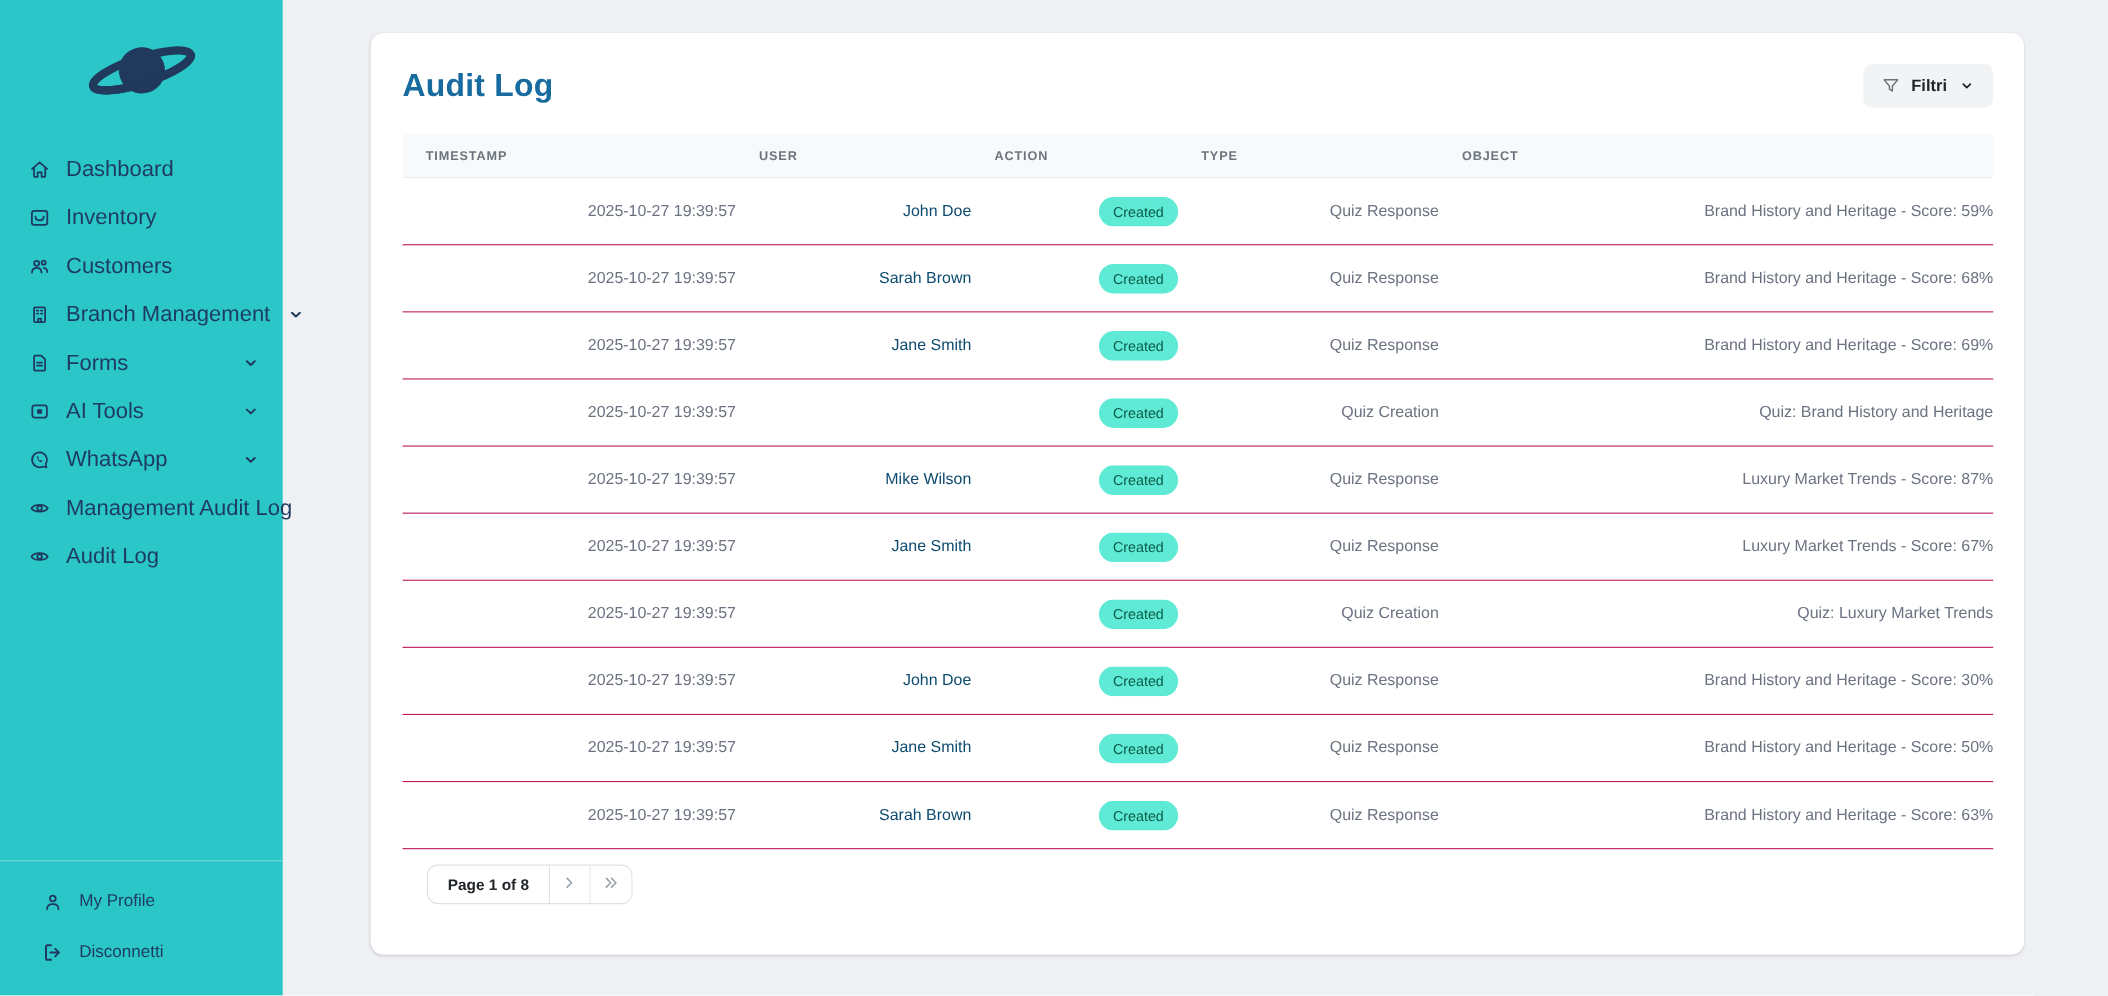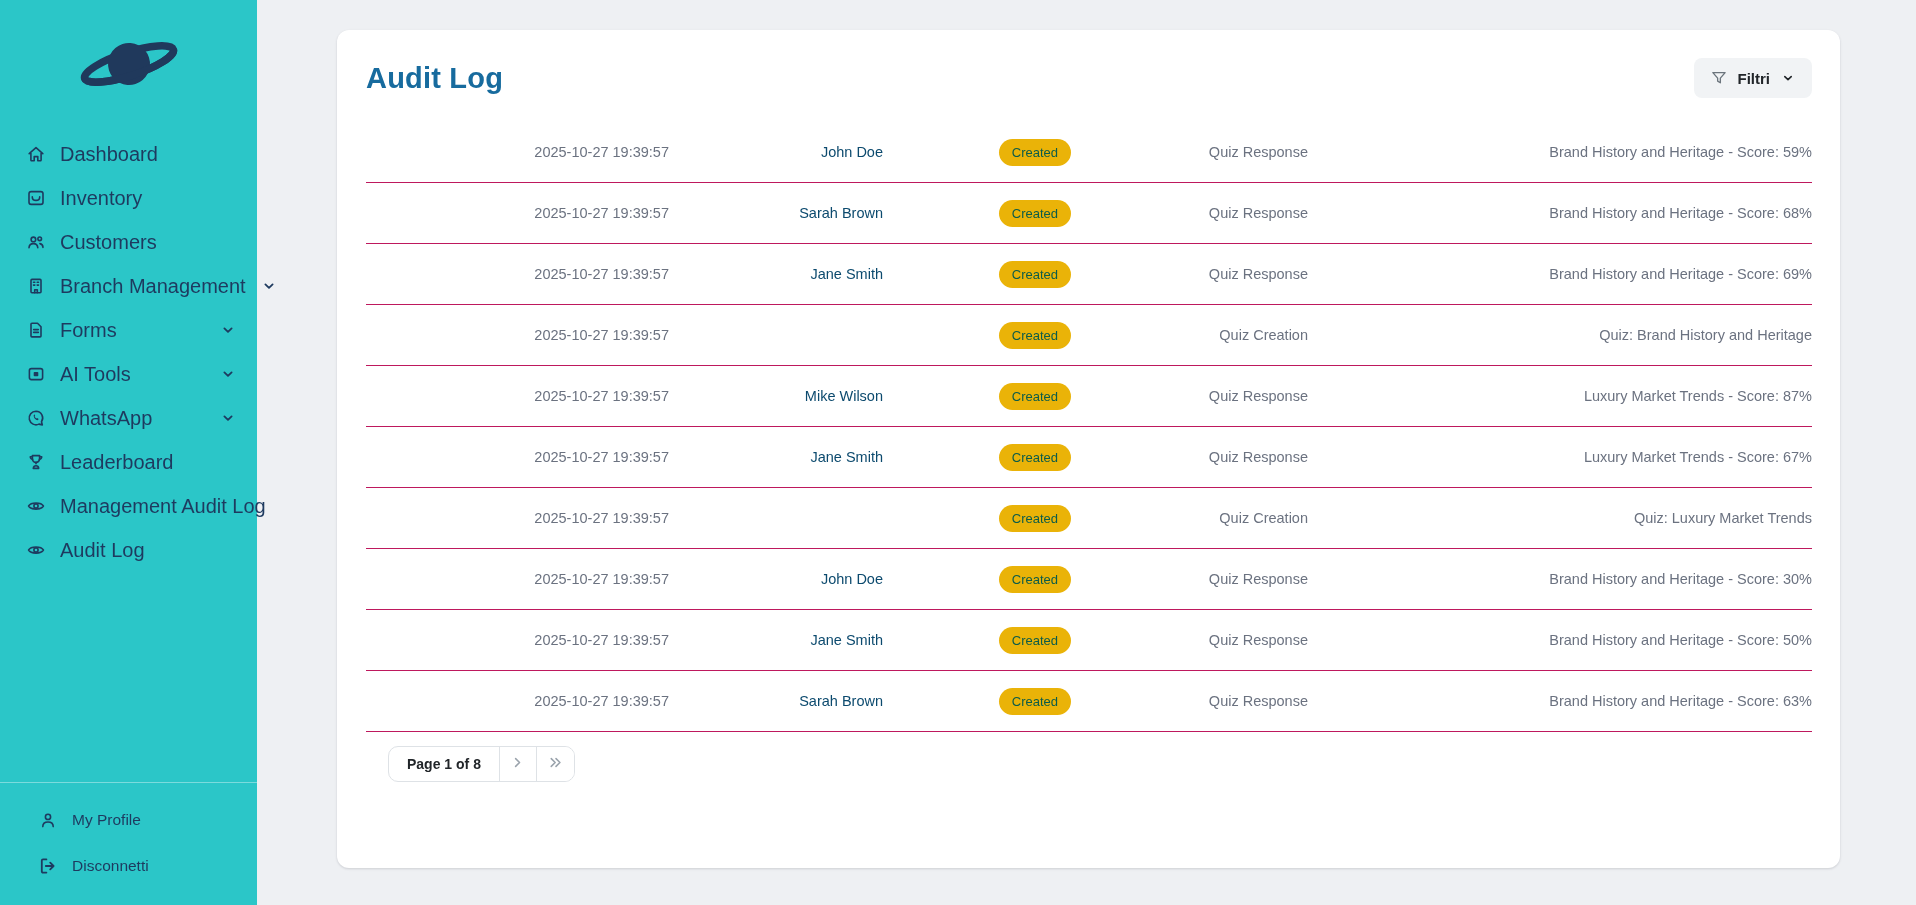--- a/index.html
+++ b/index.html
@@ -53,21 +53,21 @@
   .grid-cols { display:grid; grid-template-columns:303px 214px 188px 237px 1fr; }
   .thead { background:#f8f9fa; height:40px; align-items:center; border-bottom:1px solid #e9ecef; border-radius:2px; }
   .th {
     font-size:11.5px; font-weight:700; color:#6c757d;
     letter-spacing:.07em; padding-left:21px; text-transform:uppercase;
   }
   .tr { height:61px; align-items:center; border-bottom:1px solid #be185d;text-align:right; }
   .td { padding-left:21px; font-size:14.5px; color:#6b7280; white-space:nowrap; overflow:hidden; }
   .td.user { color:#0c4a6e; }
   .badge {
-    display:inline-block; background:#eab308; color:#0c5c4a;
+    display:inline-block; background:#5eead4; color:#0c5c4a;
     font-size:13px; font-weight:500; padding:7px 13px; border-radius:999px; line-height:1;
   }
   
   .pager {
     display:inline-flex; margin:14px 0 0 22px; height:36px;
     border:1px solid #dee2e6; border-radius:10px; background:#fff;
     overflow:hidden; align-items:stretch;
   }
   .pg-label {
     display:flex; align-items:center; padding:0 18px;
@@ -178,30 +178,20 @@
         <span>WhatsApp</span>
         <span class="chev">
           <svg viewBox="0 0 20 20" fill="none" stroke="currentColor" stroke-width="2" stroke-linecap="round" stroke-linejoin="round">
             <path d="M6 8.2l4 3.8 4-3.8"></path>
           </svg>
         </span>
       </div>
       <div class="nav-item">
         <span class="ic">
           <svg viewBox="0 0 20 20" fill="none" stroke="currentColor" stroke-width="1.6" stroke-linecap="round" stroke-linejoin="round">
-            <path d="M6.4 3.6h7.2v3.2a3.6 3.6 0 0 1-7.2 0Z"></path>
-            <path d="M6.4 4.7H4.3a2.3 2.3 0 0 0 2.4 2.6M13.6 4.7h2.1a2.3 2.3 0 0 1-2.4 2.6M10 10.4v1.4"></path>
-            <path d="M7.3 16.4c.2-1.7 1.2-2.6 2.7-2.6s2.5.9 2.7 2.6Z"></path>
-          </svg>
-        </span>
-        <span>Leaderboard</span>
-      </div>
-      <div class="nav-item">
-        <span class="ic">
-          <svg viewBox="0 0 20 20" fill="none" stroke="currentColor" stroke-width="1.6" stroke-linecap="round" stroke-linejoin="round">
             <path d="M2.6 10C4.9 5.9 15.1 5.9 17.4 10 15.1 14.1 4.9 14.1 2.6 10Z"></path>
             <circle cx="10" cy="10" r="2.1"></circle>
           </svg>
         </span>
         <span>Management Audit Log</span>
       </div>
       <div class="nav-item">
         <span class="ic">
           <svg viewBox="0 0 20 20" fill="none" stroke="currentColor" stroke-width="1.6" stroke-linecap="round" stroke-linejoin="round">
             <path d="M2.6 10C4.9 5.9 15.1 5.9 17.4 10 15.1 14.1 4.9 14.1 2.6 10Z"></path>
@@ -245,20 +235,27 @@
         <span>Filtri</span>
         <span class="dd">
           <svg width="16" height="16" viewBox="0 0 20 20" fill="none" stroke="currentColor" stroke-width="2" stroke-linecap="round" stroke-linejoin="round">
             <path d="M6 8.2l4 3.8 4-3.8"></path>
           </svg>
         </span>
       </button>
     </div>
 
     <div>
+      <div class="thead grid-cols" id="thead">
+          <div class="th">TIMESTAMP</div>
+          <div class="th">USER</div>
+          <div class="th">ACTION</div>
+          <div class="th">TYPE</div>
+          <div class="th">OBJECT</div>
+        </div>
       <div id="tbody">
           <div class="tr grid-cols">
             <div class="td">2025-10-27 19:39:57</div>
             <div class="td user">John Doe</div>
             <div class="td"><span class="badge">Created</span></div>
             <div class="td">Quiz Response</div>
             <div class="td">Brand History and Heritage - Score: 59%</div>
           </div>
           <div class="tr grid-cols">
             <div class="td">2025-10-27 19:39:57</div>

